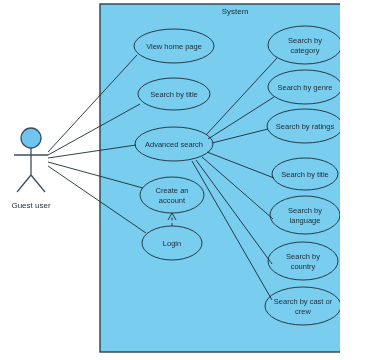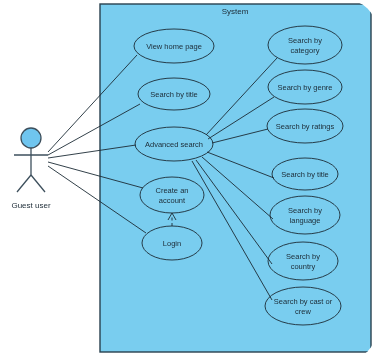--- a/index.html
+++ b/index.html
@@ -2,26 +2,25 @@
 <html><head>
 <meta charset="utf-8">
 <style>
   html, body {
     margin: 0;
     padding: 0;
     background: #ffffff;
   }
   #canvas {
     position: relative;
-    width: 376px;
+    width: 340px;
     height: 360px;
     background: #ffffff;
     font-family: "Liberation Sans", sans-serif;
     overflow: hidden;
-    border-radius: 29px;
   }
   #diagram-svg {
     position: absolute;
     left: 0;
     top: 0;
     width: 376px;
     height: 360px;
   }
   .uc-text {
     font-family: "Liberation Sans", sans-serif;

